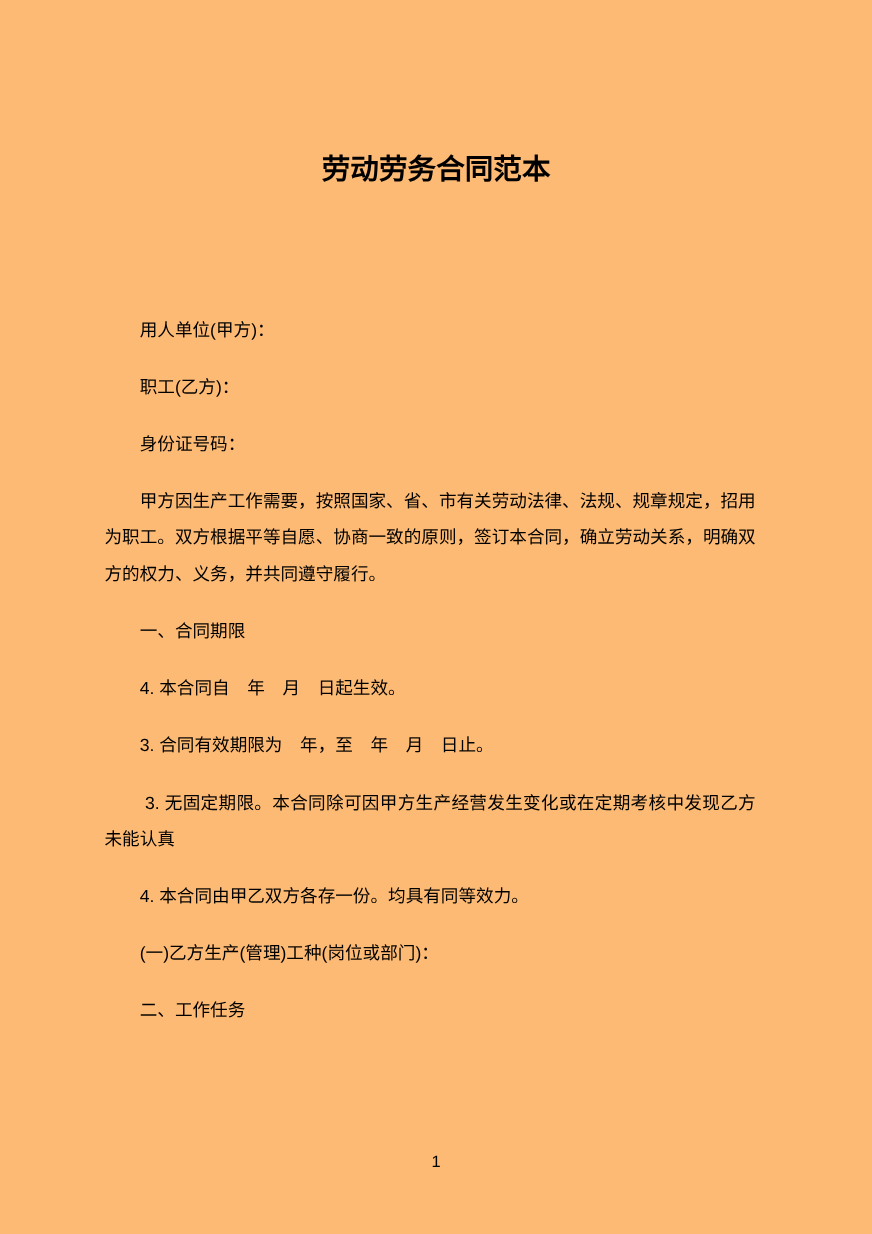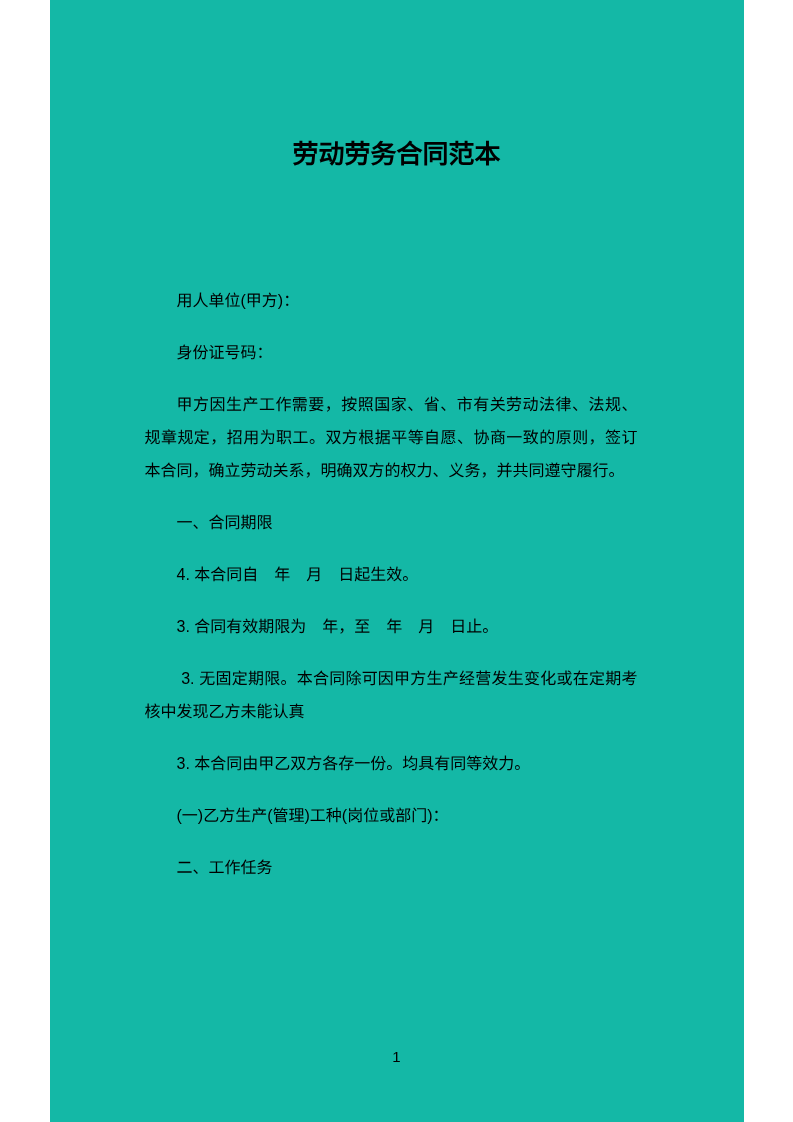--- a/index.html
+++ b/index.html
@@ -2,23 +2,23 @@
 <html lang="zh-CN"><head>
 <meta charset="utf-8">
 <style>
   html, body {
     margin: 0;
     padding: 0;
     background: #ffffff;
   }
   .page {
     position: relative;
-    width: 694px;
+    width: 793px;
     height: 1122px;
-    background: #14b8a6;
+    background: #fdba74;
     color: #000000;
     font-family: "Liberation Sans", "DejaVu Sans", sans-serif;
     overflow: hidden;
     margin: 0 auto;
   }
   .doc-title {
     margin: 0;
     padding-top: 136px;
     font-size: 26px;
     line-height: 36px;
@@ -52,35 +52,36 @@
 <body>
 
 <div class="page">
 
   <h1 class="doc-title">劳动劳务合同范本</h1>
 
   <div class="content">
 
     <p class="para">用人单位(甲方)：</p>
 
+    <p class="para">职工(乙方)：</p>
 
     <p class="para">身份证号码：</p>
 
     <p class="para">甲方因生产工作需要，按照国家、省、市有关劳动法律、法规、规章规定，招用为职工。双方根据平等自愿、协商一致的原则，签订本合同，确立劳动关系，明确双方的权力、义务，并共同遵守履行。</p>
 
     <p class="para">一、合同期限</p>
 
     <p class="para">4. 本合同自　年　月　日起生效。</p>
 
     <p class="para">3. 合同有效期限为　年，至　年　月　日止。</p>
 
     <p class="para"> 3. 无固定期限。本合同除可因甲方生产经营发生变化或在定期考核中发现乙方未能认真</p>
 
 
-    <p class="para">3. 本合同由甲乙双方各存一份。均具有同等效力。</p>
+    <p class="para">4. 本合同由甲乙双方各存一份。均具有同等效力。</p>
 
     <p class="para">(一)乙方生产(管理)工种(岗位或部门)：</p>
 
     <p class="para">二、工作任务</p>
 
   </div>
 
   <div class="page-number">1</div>
 
 </div>

